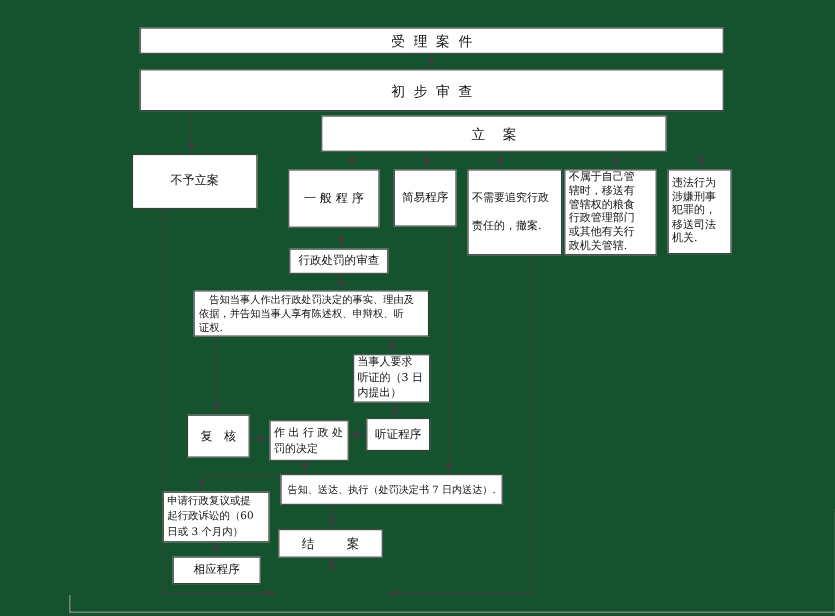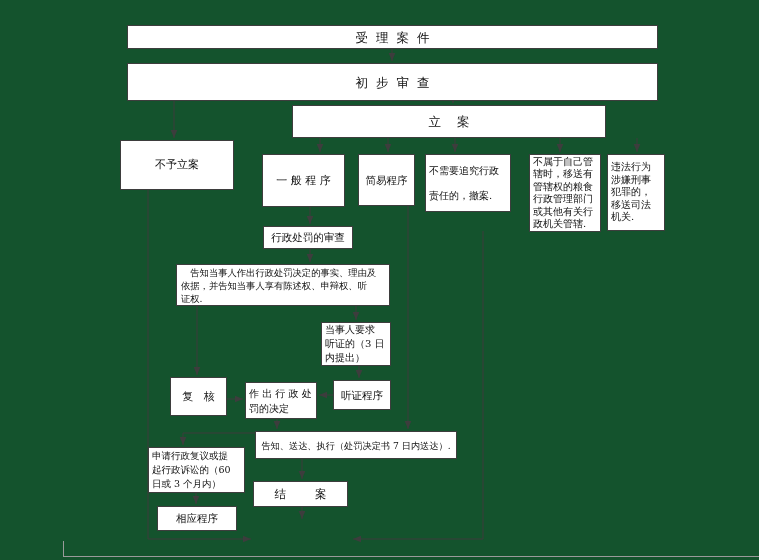--- a/index.html
+++ b/index.html
@@ -99,25 +99,25 @@
     </div>
     <div class="node" id="node-no-filing" style="left: 120px; top: 140px; width: 114px; height: 50px;">
       <span class="node-label">不予立案</span>
     </div>
     <div class="node" id="node-general-procedure" style="left: 262px; top: 154px; width: 83px; height: 53px;">
       <span class="node-label">一 般 程 序</span>
     </div>
     <div class="node" id="node-summary-procedure" style="left: 358px; top: 154px; width: 57px; height: 52px;">
       <span class="node-label">简易程序</span>
     </div>
-    <div class="node left" id="node-dismiss-case" style="left: 425px; top: 154px; width: 86px; height: 58px;">
+    <div class="node left" id="node-dismiss-case" style="left: 425px; top: 154px; width: 86px; height: 78px;">
       <span class="node-label">不需要追究行政
 责任的，撤案.</span>
     </div>
-    <div class="node left" id="node-transfer-admin" style="left: 529px; top: 154px; width: 72px; height: 78px;">
+    <div class="node left" id="node-transfer-admin" style="left: 513px; top: 154px; width: 84px; height: 78px;">
       <span class="node-label">不属于自己管
 辖时，移送有
 管辖权的粮食
 行政管理部门
 或其他有关行
 政机关管辖.</span>
     </div>
     <div class="node left" id="node-transfer-judicial" style="left: 607px; top: 154px; width: 58px; height: 77px;">
       <span class="node-label">违法行为
 涉嫌刑事

